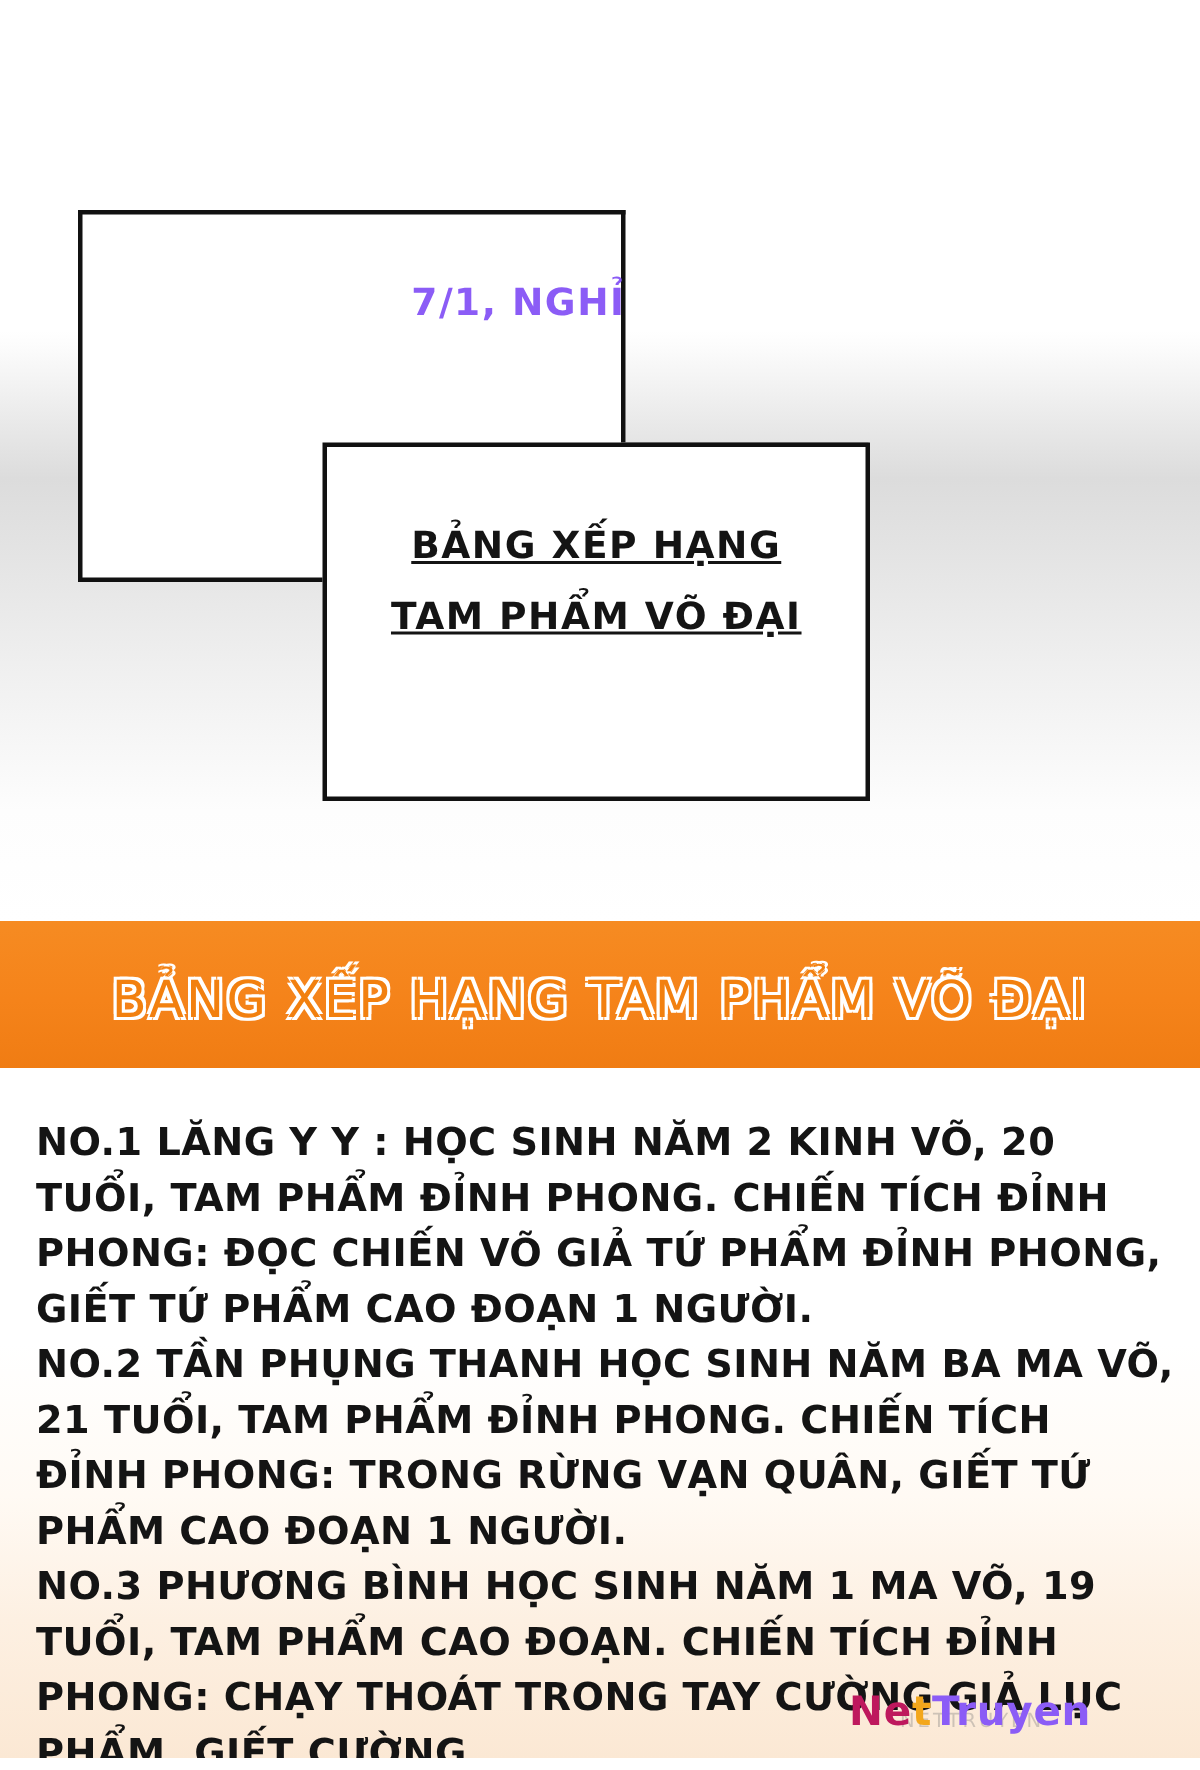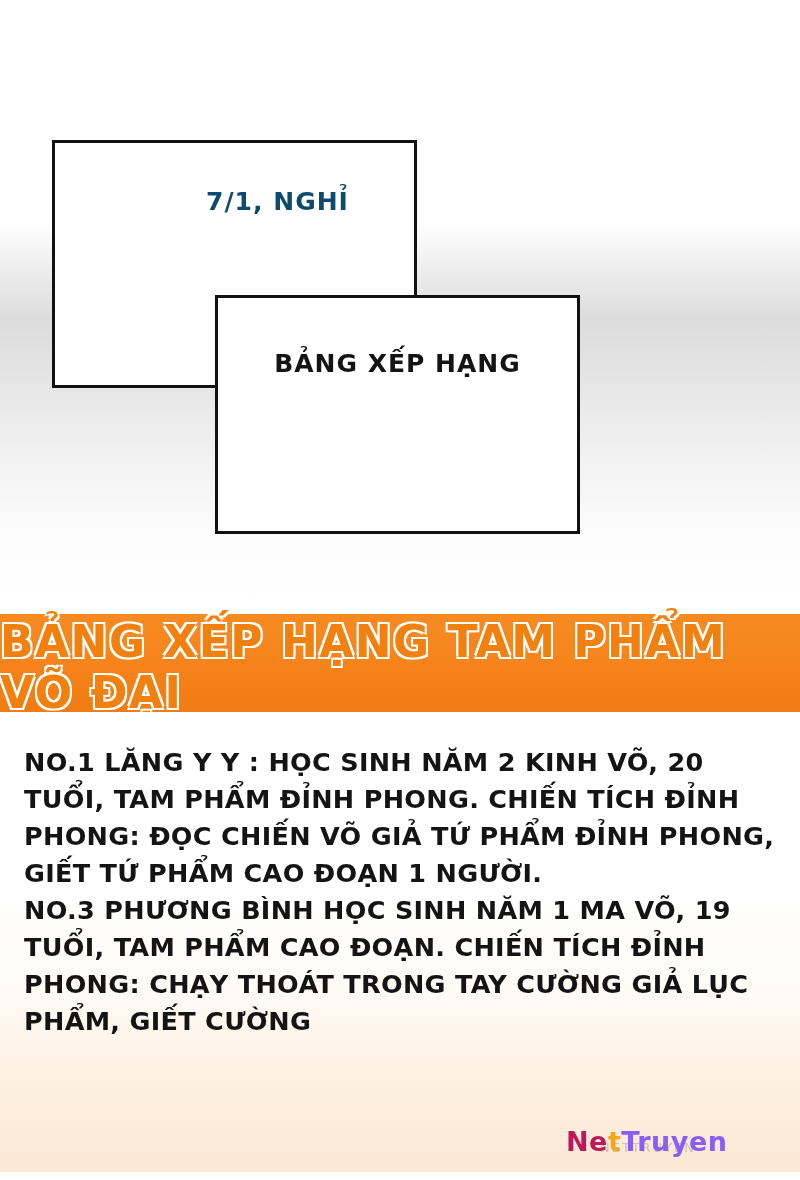--- a/index.html
+++ b/index.html
@@ -78,29 +78,29 @@
     width: 197px;
     height: 90px;
     background: #ffffff;
   }
 
   .balloon-a-text {
     position: absolute;
     left: 52px;
     top: 180px;
     width: 365px;
-    text-align: center;
+    text-align: right;
     padding-left: 86px;
     box-sizing: border-box;
     font-family: "DejaVu Sans", sans-serif;
     font-weight: 700;
     font-size: 25px;
     line-height: 44px;
     letter-spacing: 1px;
-    color: #0c4a6e;
+    color: #8b5cf6;
     font-variant: small-caps;
   }
 
   
   .balloon-b {
     position: absolute;
     left: 215px;
     top: 295px;
     width: 365px;
     height: 239px;
@@ -114,38 +114,39 @@
     top: 340px;
     width: 365px;
     text-align: center;
     font-family: "DejaVu Sans", sans-serif;
     font-weight: 700;
     font-size: 25px;
     line-height: 47px;
     letter-spacing: 1px;
     color: #141414;
     font-variant: small-caps;
+    text-decoration: underline;
   }
 
   
   .banner {
     position: absolute;
     left: 0;
     top: 614px;
     width: 800px;
     height: 106px;
     background: linear-gradient(to bottom, #f68b22 0%, #f5831a 50%, #ef7b12 100%);
     display: flex;
     align-items: center;
     justify-content: center;
   }
   .banner-title {
     font-family: "DejaVu Sans", sans-serif;
-    font-weight: 700;
-    font-size: 44px;
+    font-weight: 400;
+    font-size: 34px;
     letter-spacing: 1.5px;
     color: #ffffff;
     font-variant: small-caps;
     text-shadow:
       -2px -2px 0 #ffffff,
        2px -2px 0 #ffffff,
       -2px  2px 0 #ffffff,
        2px  2px 0 #ffffff,
        0 0 1px #ffffff;
   }
@@ -221,31 +222,33 @@
   <div class="balloon-a-right-top"></div>
   <div class="balloon-a-notch"></div>
   <div class="balloon-a-cover"></div>
   <div class="balloon-a-text">
     <div>7/1, NGHỈ</div>
   </div>
 
   <div class="balloon-b"></div>
   <div class="balloon-b-text">
     <div>BẢNG XẾP HẠNG</div>
+    <div>TAM PHẨM VÕ ĐẠI</div>
   </div>
 
   <div class="banner">
     <div class="banner-title">
       <span class="banner-title-inner">BẢNG XẾP HẠNG TAM PHẨM VÕ ĐẠI</span>
     </div>
   </div>
 
   <div class="body-area">
     <div class="ranking-list">
       <p class="ranking-entry">NO.1 LĂNG Y Y : HỌC SINH NĂM 2 KINH VÕ, 20 TUỔI, TAM PHẨM ĐỈNH PHONG. CHIẾN TÍCH ĐỈNH PHONG: ĐỌC CHIẾN VÕ GIẢ TỨ PHẨM ĐỈNH PHONG, GIẾT TỨ PHẨM CAO ĐOẠN 1 NGƯỜI.</p>
+      <p class="ranking-entry">NO.2 TẦN PHỤNG THANH HỌC SINH NĂM BA MA VÕ, 21 TUỔI, TAM PHẨM ĐỈNH PHONG. CHIẾN TÍCH ĐỈNH PHONG: TRONG RỪNG VẠN QUÂN, GIẾT TỨ PHẨM CAO ĐOẠN 1 NGƯỜI.</p>
       <p class="ranking-entry">NO.3 PHƯƠNG BÌNH HỌC SINH NĂM 1 MA VÕ, 19 TUỔI, TAM PHẨM CAO ĐOẠN. CHIẾN TÍCH ĐỈNH PHONG: CHẠY THOÁT TRONG TAY CƯỜNG GIẢ LỤC PHẨM, GIẾT CƯỜNG</p>
     </div>
   </div>
 
   <div class="wm-shadow">NETTRUYEN</div>
   <div class="watermark">
     <span class="wm-net">Ne</span><span class="wm-t">t</span><span class="wm-ruyen">Truyen</span>
   </div>
 
 </div>

